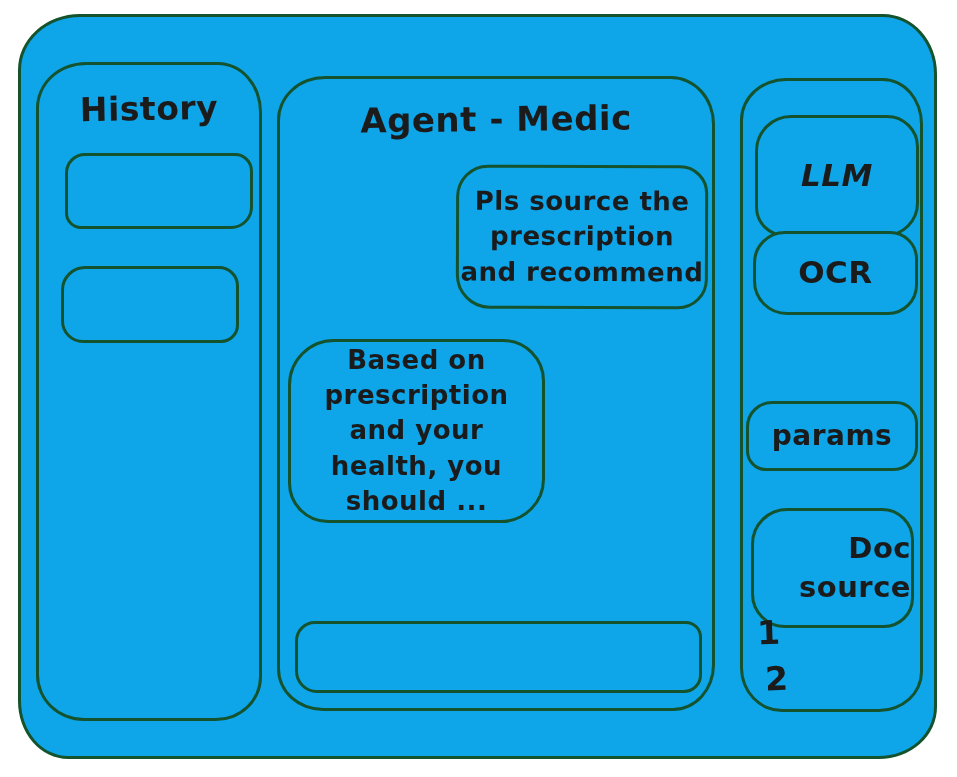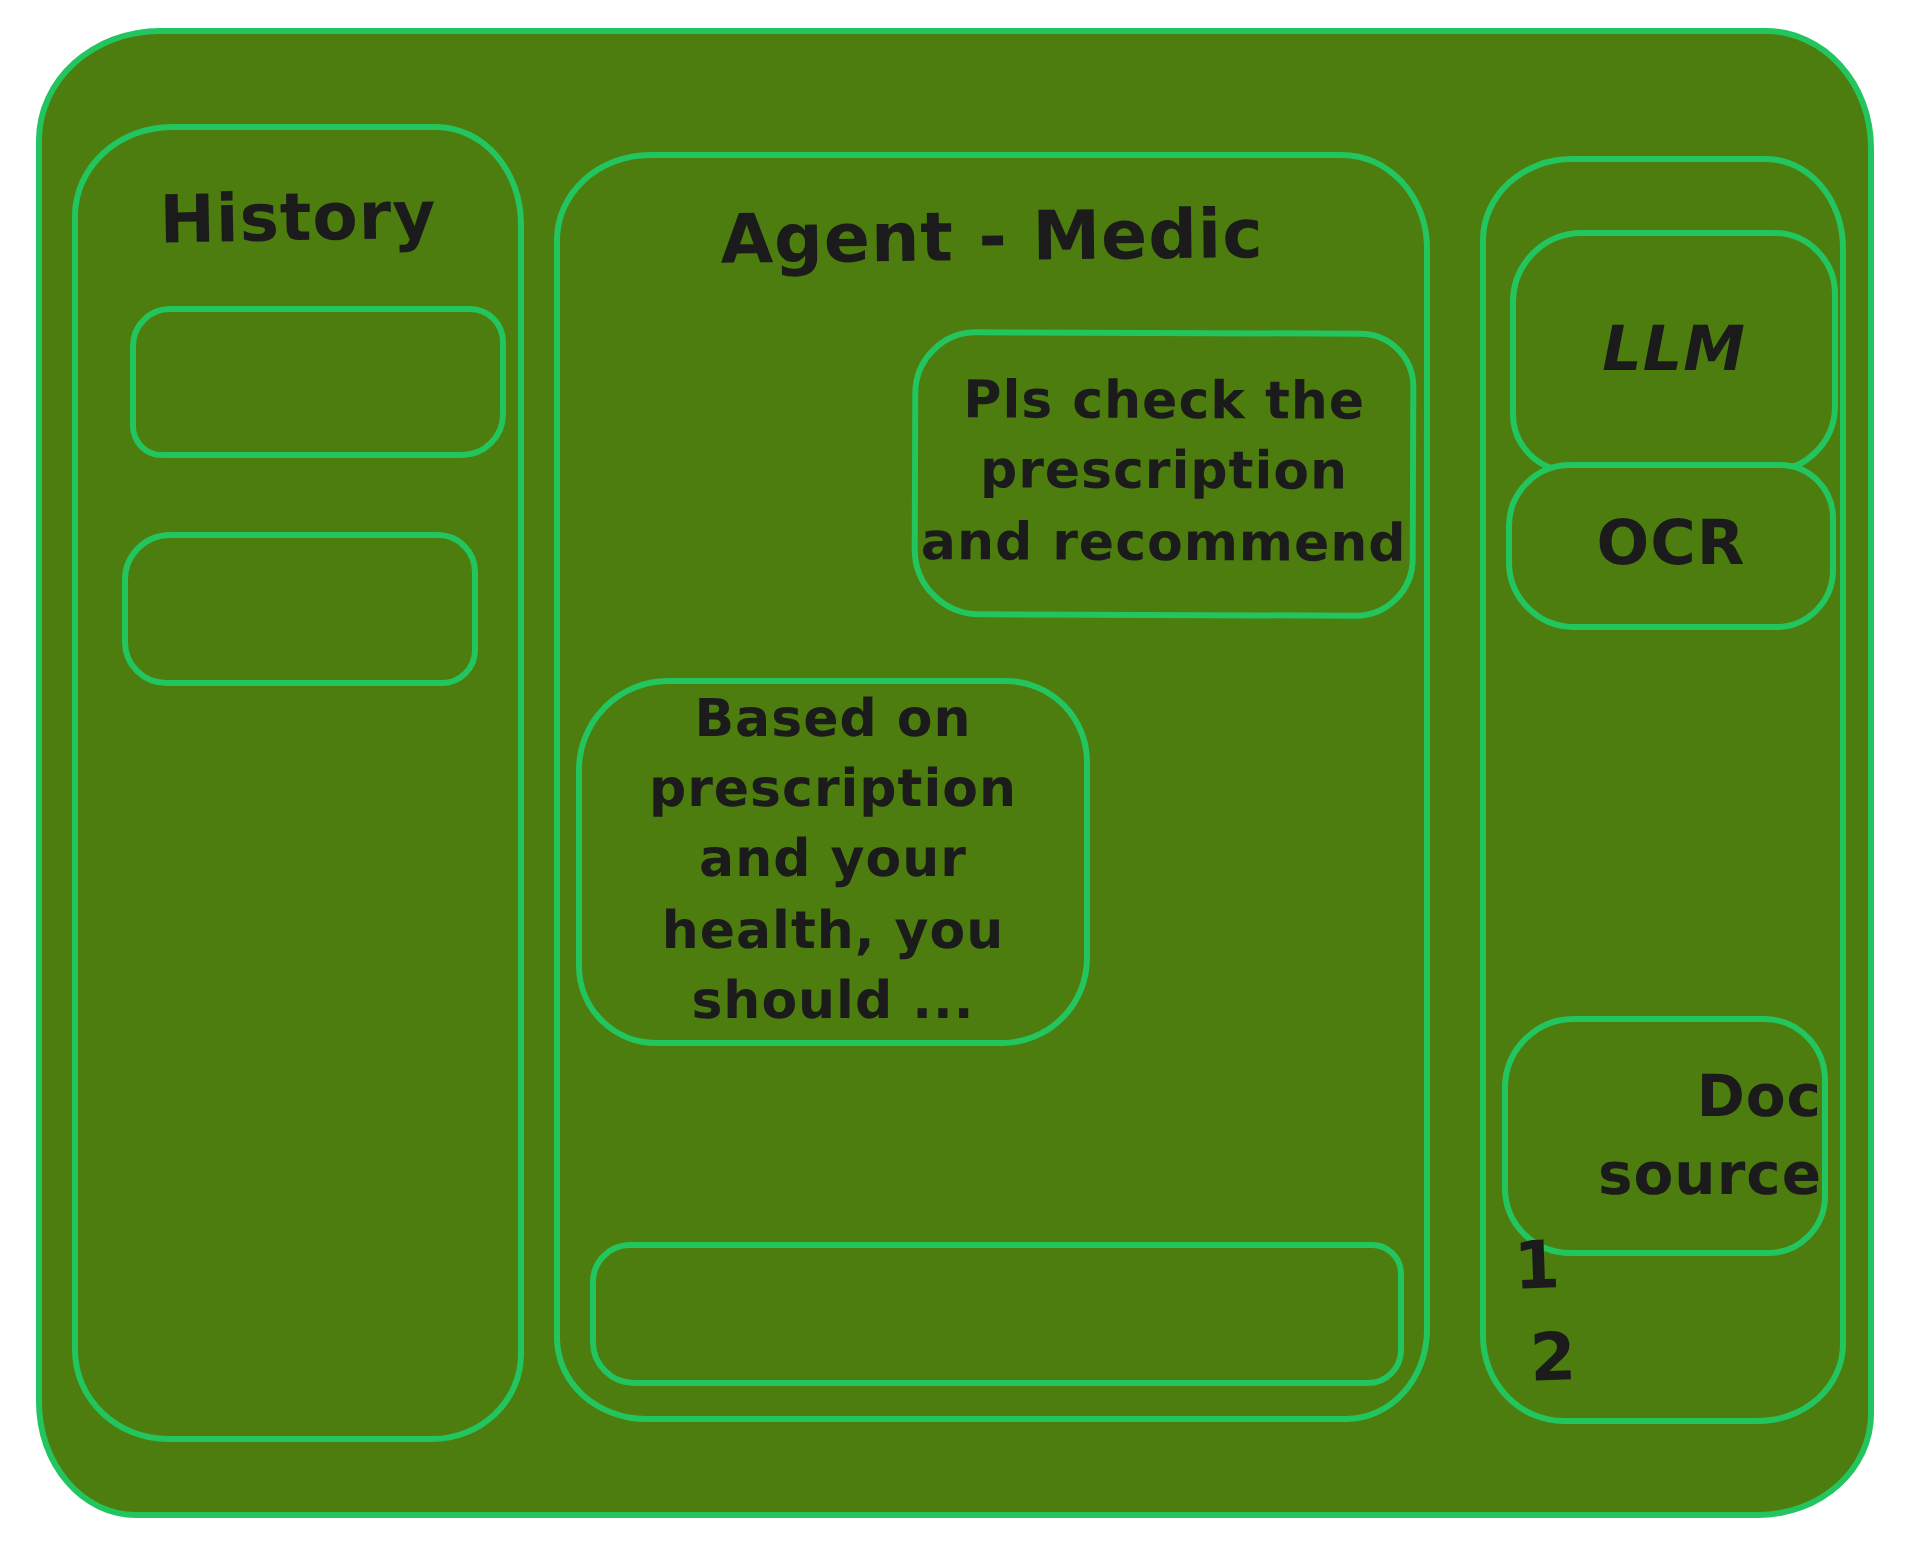--- a/index.html
+++ b/index.html
@@ -10,22 +10,22 @@
   }
   .stage {
     position: relative;
     width: 957px;
     height: 777px;
     background: #ffffff;
     overflow: hidden;
   }
   .sketch {
     position: absolute;
-    border: 3px solid #22c55e;
-    background: #4d7c0f;
+    border: 3px solid #14532d;
+    background: #0ea5e9;
   }
   .hand {
     font-weight: 600;
     letter-spacing: 0.5px;
     color: #1b1b1b;
   }
 
   
   .app-frame {
     left: 18px; top: 14px; width: 919px; height: 745px;
@@ -132,38 +132,39 @@
 
   <div class="sketch history-panel">
     <div class="hand history-title">History</div>
     <div class="sketch history-item-1"></div>
     <div class="sketch history-item-2"></div>
   </div>
 
   <div class="sketch chat-panel">
     <div class="hand chat-title">Agent - Medic</div>
 
-    <div class="sketch bubble bubble-user hand">Pls check the
+    <div class="sketch bubble bubble-user hand">Pls source the
 prescription
 and recommend</div>
 
     <div class="sketch bubble bubble-assistant hand">Based on
 prescription
 and your
 health, you
 should ...</div>
 
     <input type="text" class="sketch message-input" value="" style="">
   </div>
 
   <div class="sketch tools-panel">
     <div class="sketch tool-button btn-llm hand">LLM</div>
 
     <div class="sketch tool-button btn-ocr hand">OCR</div>
 
+    <div class="sketch tool-button btn-params hand">params</div>
 
     <div class="sketch tool-button btn-doc-source hand">Doc source</div>
 
     <div class="doc-num doc-num-1 hand">1</div>
 
     <div class="doc-num doc-num-2 hand">2</div>
   </div>
 
 </div>
 

